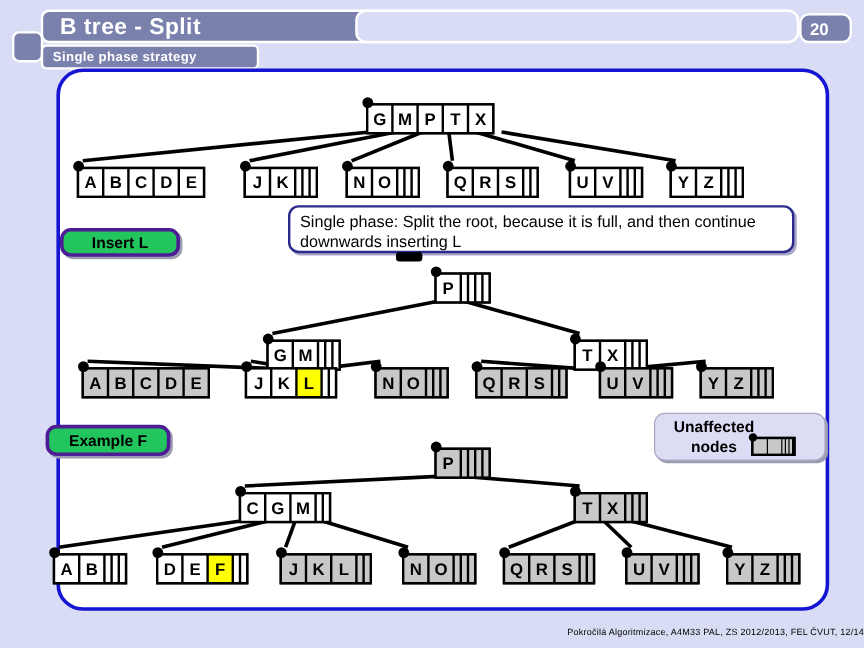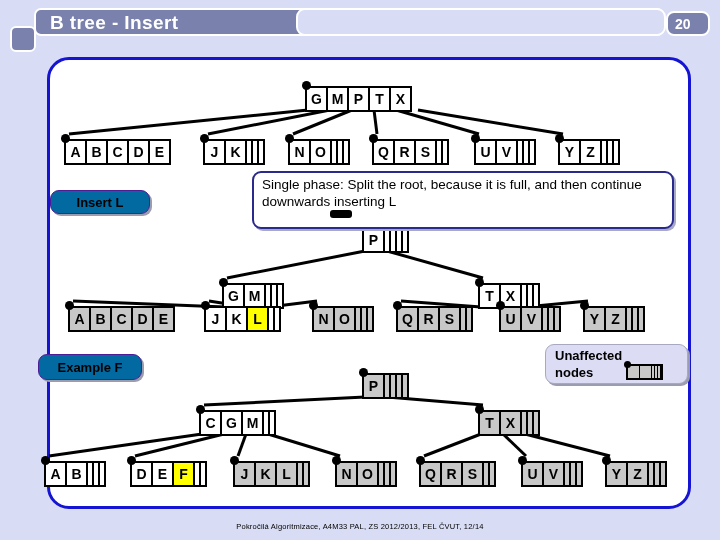--- a/index.html
+++ b/index.html
@@ -74,76 +74,79 @@
   .node.small{height:12px;}
   .node.small .cell{width:11px;height:12px;font-size:8px;margin-right:1px;}
   .node.small .cell.empty{width:2px;}
   .node.small .anchor{left:-4px;top:-5px;width:7px;height:7px;}
 
   
   svg.edges{position:absolute;left:0;top:0;overflow:visible;pointer-events:none;}
 
   
   .btn{
-    position:absolute;background:#0369a1;border:1px solid #4c1d95;
+    position:absolute;background:#22c55e;border:3px solid #4c1d95;
     border-radius:9px;box-shadow:2px 2px 0 #9c9cb0;
     display:flex;align-items:center;justify-content:center;
     font-size:13px;font-weight:bold;color:#000000;box-sizing:border-box;text-align:right;
   }
   #btn-insert-l{left:50px;top:190px;width:100px;height:24px;}
   #btn-insert-f{left:38px;top:354px;width:104px;height:26px;}
 
   #callout{
-    position:absolute;left:252px;top:171px;width:422px;height:58px;
+    position:absolute;left:240px;top:171px;width:422px;height:40px;
     background:#ffffff;border:2px solid #2a2a8c;border-radius:9px;
     box-sizing:border-box;box-shadow:2px 2px 0 #a8a8c8;
   }
   #callout-text{
     position:absolute;left:8px;top:3px;width:408px;font-size:13.5px;color:#000000;
     line-height:17px;
   }
   #callout-tail{
     position:absolute;left:330px;top:210px;width:22px;height:8px;background:#000000;
     border-radius:3px;
   }
 
   #legend{
     position:absolute;left:545px;top:344px;width:143px;height:40px;
     background:#dcdcf5;border:1px solid #a8a8c0;border-radius:9px;
     box-shadow:2px 2px 0 #9c9cb0;box-sizing:border-box;
   }
   #legend-text{
     position:absolute;left:9px;top:2px;font-size:13px;font-weight:bold;color:#000000;
-    line-height:17px;width:80px;
+    line-height:17px;width:80px;text-align:center;
   }
   #legend-node{position:absolute;left:80px;top:19px;}
 
   
   #footer{
-    position:absolute;left:0;top:522px;width:720px;text-align:center;
+    position:absolute;left:0;top:522px;width:720px;text-align:right;
     font-size:7.5px;color:#000000;letter-spacing:0.2px;
   }
 </style>
 </head>
 <body>
 
 <div id="header-band">
   <div id="corner-box"></div>
 
   <div id="title-bar" class="hdr-bar">
-    <span id="title-text">B tree - Insert</span>
+    <span id="title-text">B tree - Split</span>
   </div>
 
   <div id="title-notch"></div>
 
 
   <div id="page-bar" class="hdr-bar">
     <span id="page-text">20</span>
   </div>
 
+  <div id="sub-bar">
+    <span id="sub-text">Single phase strategy</span>
+  </div>
 </div>
 
 <div id="content-panel"></div>
 
 <svg class="edges" width="720" height="540">
   <g stroke="#000000" stroke-width="3" fill="none">
 
     <line x1="308" y1="110" x2="69" y2="134"></line>
     <line x1="330" y1="110" x2="208" y2="134"></line>
     <line x1="352" y1="110" x2="293" y2="134"></line>

